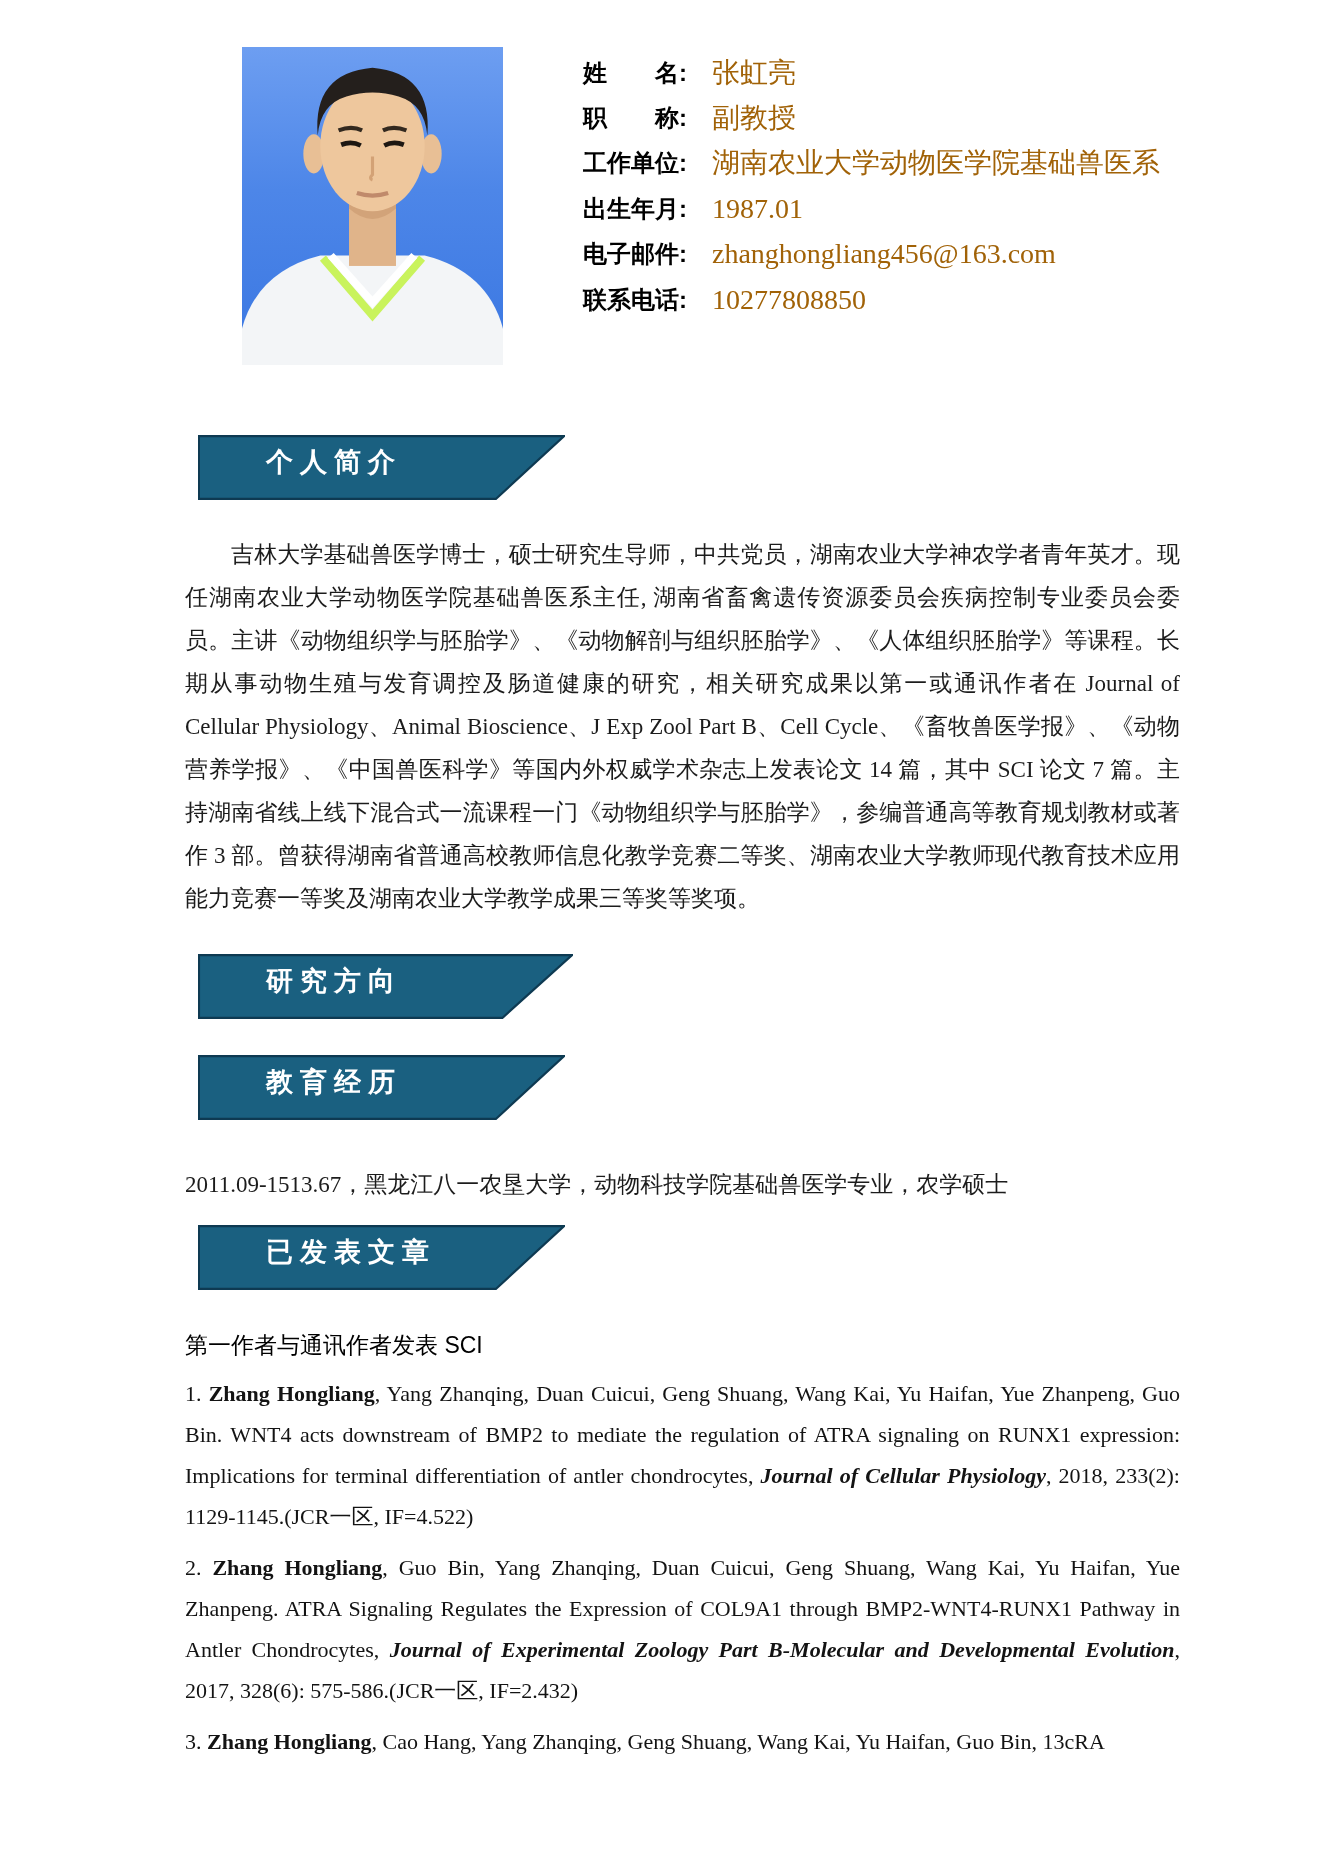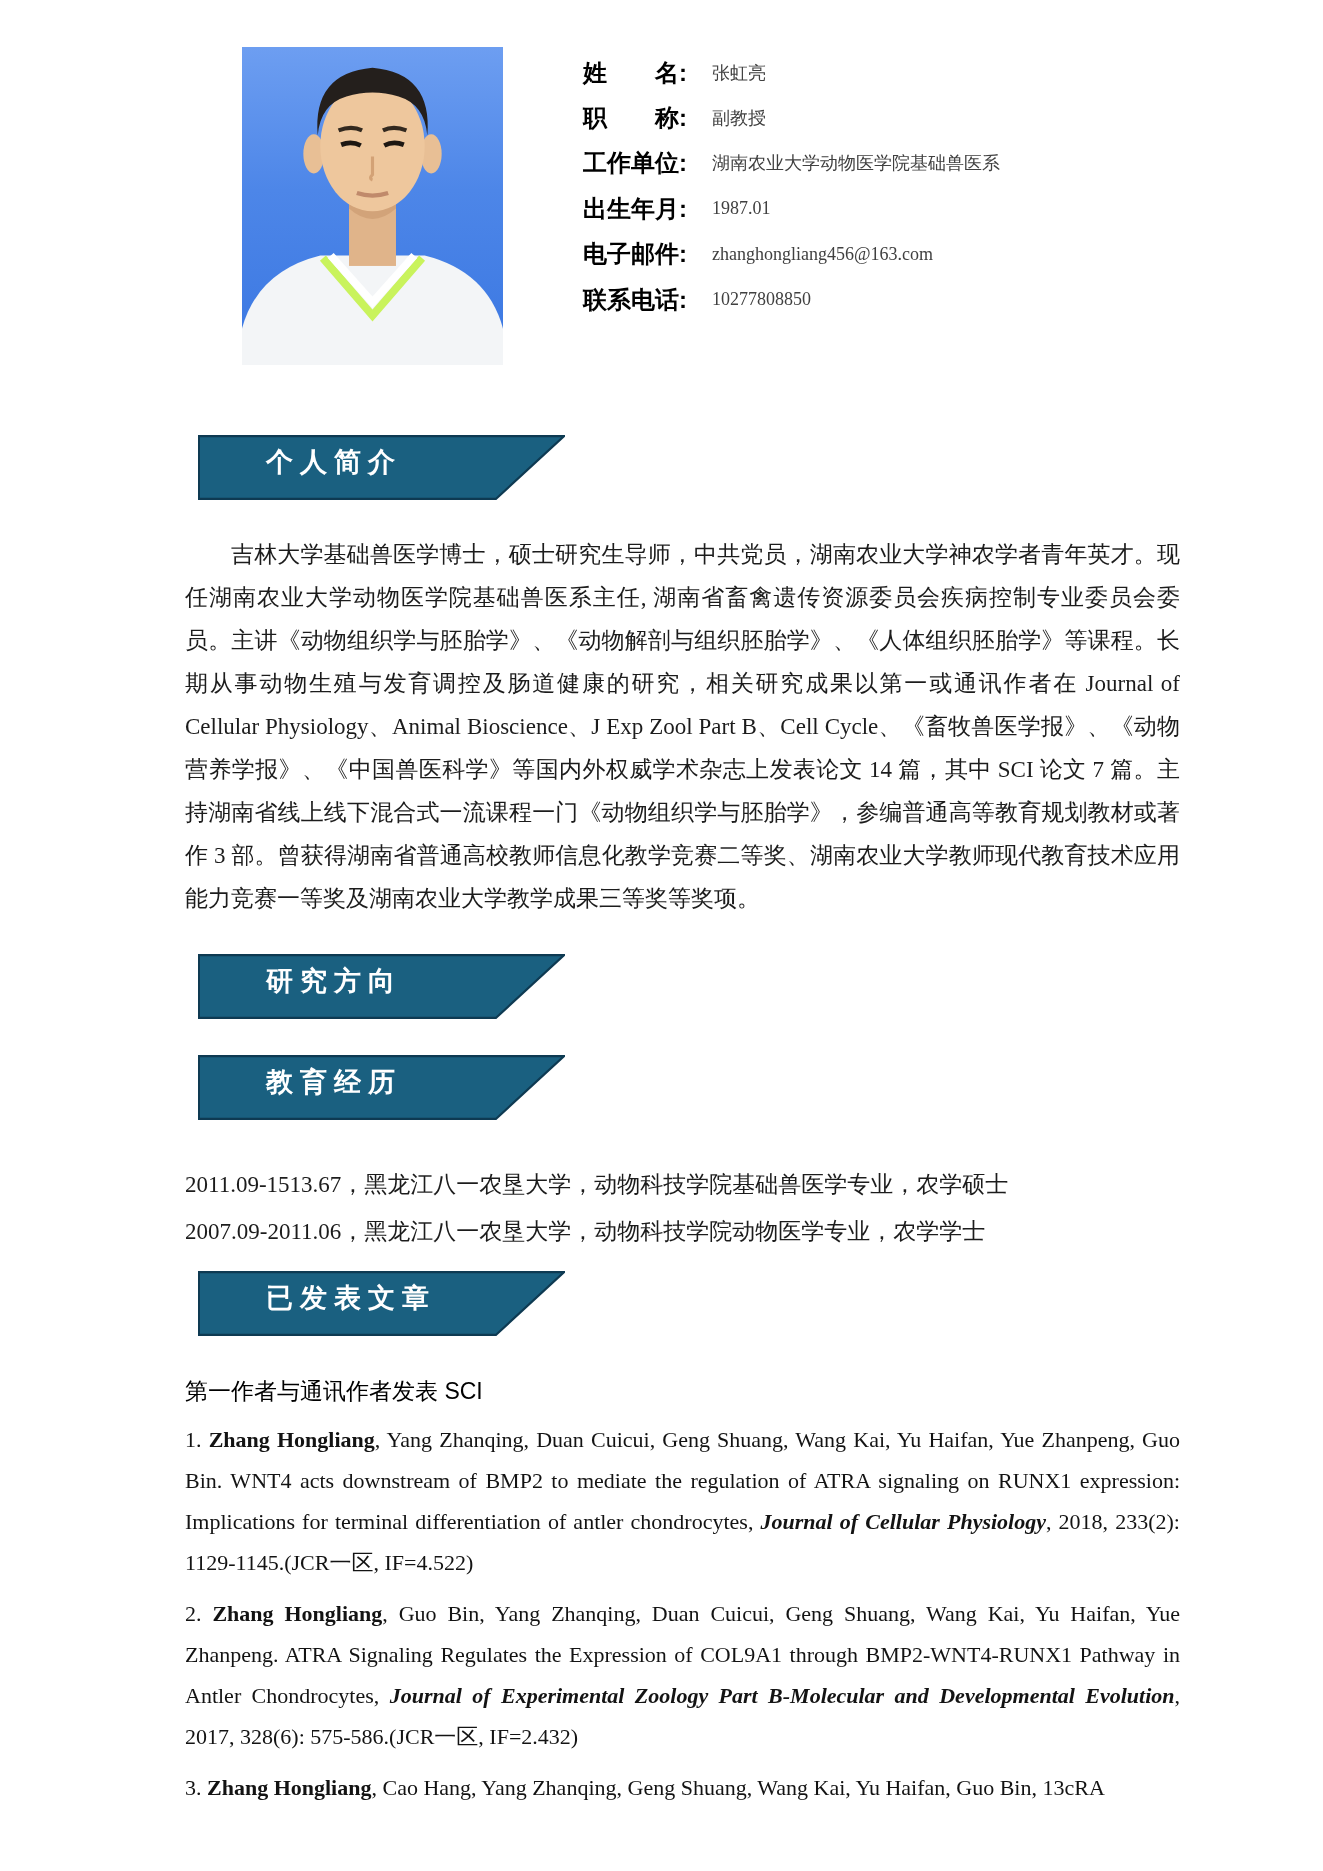--- a/index.html
+++ b/index.html
@@ -24,38 +24,38 @@
     background:linear-gradient(180deg,#6d9ef1 0%,#4d86e8 45%,#3a77e2 100%);
     overflow:hidden;
   }
   .photo svg{display:block;width:100%;height:100%;}
   .info{position:absolute;left:583px;top:50px;}
   .info-row{height:45.4px;display:flex;align-items:center;white-space:nowrap;}
   .f-label{
     display:inline-block;width:129px;font-family:var(--sans);
     font-weight:bold;font-size:24px;color:#000;
   }
-  .f-value{font-family:var(--serif);font-size:18px;color:#404040;}
+  .f-value{font-family:var(--serif);font-size:28px;color:#a16207;}
 
   
   .banner{position:relative;width:367px;height:65px;margin-left:198px;}
   .banner svg{position:absolute;left:0;top:0;width:100%;height:100%;}
   .banner-label{
     position:absolute;left:68px;top:0;line-height:55px;color:#ffffff;
     font-family:var(--sans);font-weight:bold;font-size:27px;letter-spacing:7px;
     white-space:nowrap;
   }
 
   
   .intro-banner{margin-top:35px;}
   .intro-p{
     margin:33px 143px 0 185px;font-size:23px;line-height:43px;
     text-align:justify;text-indent:46px;color:#1c1c1c;
   }
-  .research-banner{margin-top:34px;}
+  .research-banner{margin-top:34px;padding-left:8px;}
   .research-text{margin:27px 143px 0 207px;font-size:23px;line-height:32px;color:#1c1c1c;}
   .education-banner{margin-top:36px;}
   .edu-block{margin:42px 143px 0 185px;}
   .edu-line{font-size:23px;line-height:46.5px;white-space:nowrap;color:#1c1c1c;}
   .pubs-banner{margin-top:16px;}
   .pubs-subheading{
     margin:40px 143px 0 185px;font-size:23px;font-weight:normal;
     font-family:var(--sans);color:#000;
   }
   .pub-list{margin:12px 143px 0 185px;}
@@ -145,21 +145,20 @@
   </div>
 
   <div class="banner education-banner">
     <svg viewBox="0 0 367 55" preserveAspectRatio="none">
       <polygon points="1,1 366,1 298,54 1,54" fill="var(--banner-fill)" stroke="var(--banner-edge)" stroke-width="2"></polygon>
     </svg>
     <span class="banner-label">教育经历</span>
   </div>
   <div class="edu-block">
     <div class="edu-line">2011.09-1513.67，黑龙江八一农垦大学，动物科技学院基础兽医学专业，农学硕士</div>
-    <div class="edu-line">2007.09-2011.06，黑龙江八一农垦大学，动物科技学院动物医学专业，农学学士</div>
   </div>
 
   <div class="banner pubs-banner">
     <svg viewBox="0 0 367 55" preserveAspectRatio="none">
       <polygon points="1,1 366,1 298,54 1,54" fill="var(--banner-fill)" stroke="var(--banner-edge)" stroke-width="2"></polygon>
     </svg>
     <span class="banner-label">已发表文章</span>
   </div>
   <div class="pubs-subheading">第一作者与通讯作者发表 SCI</div>
 

